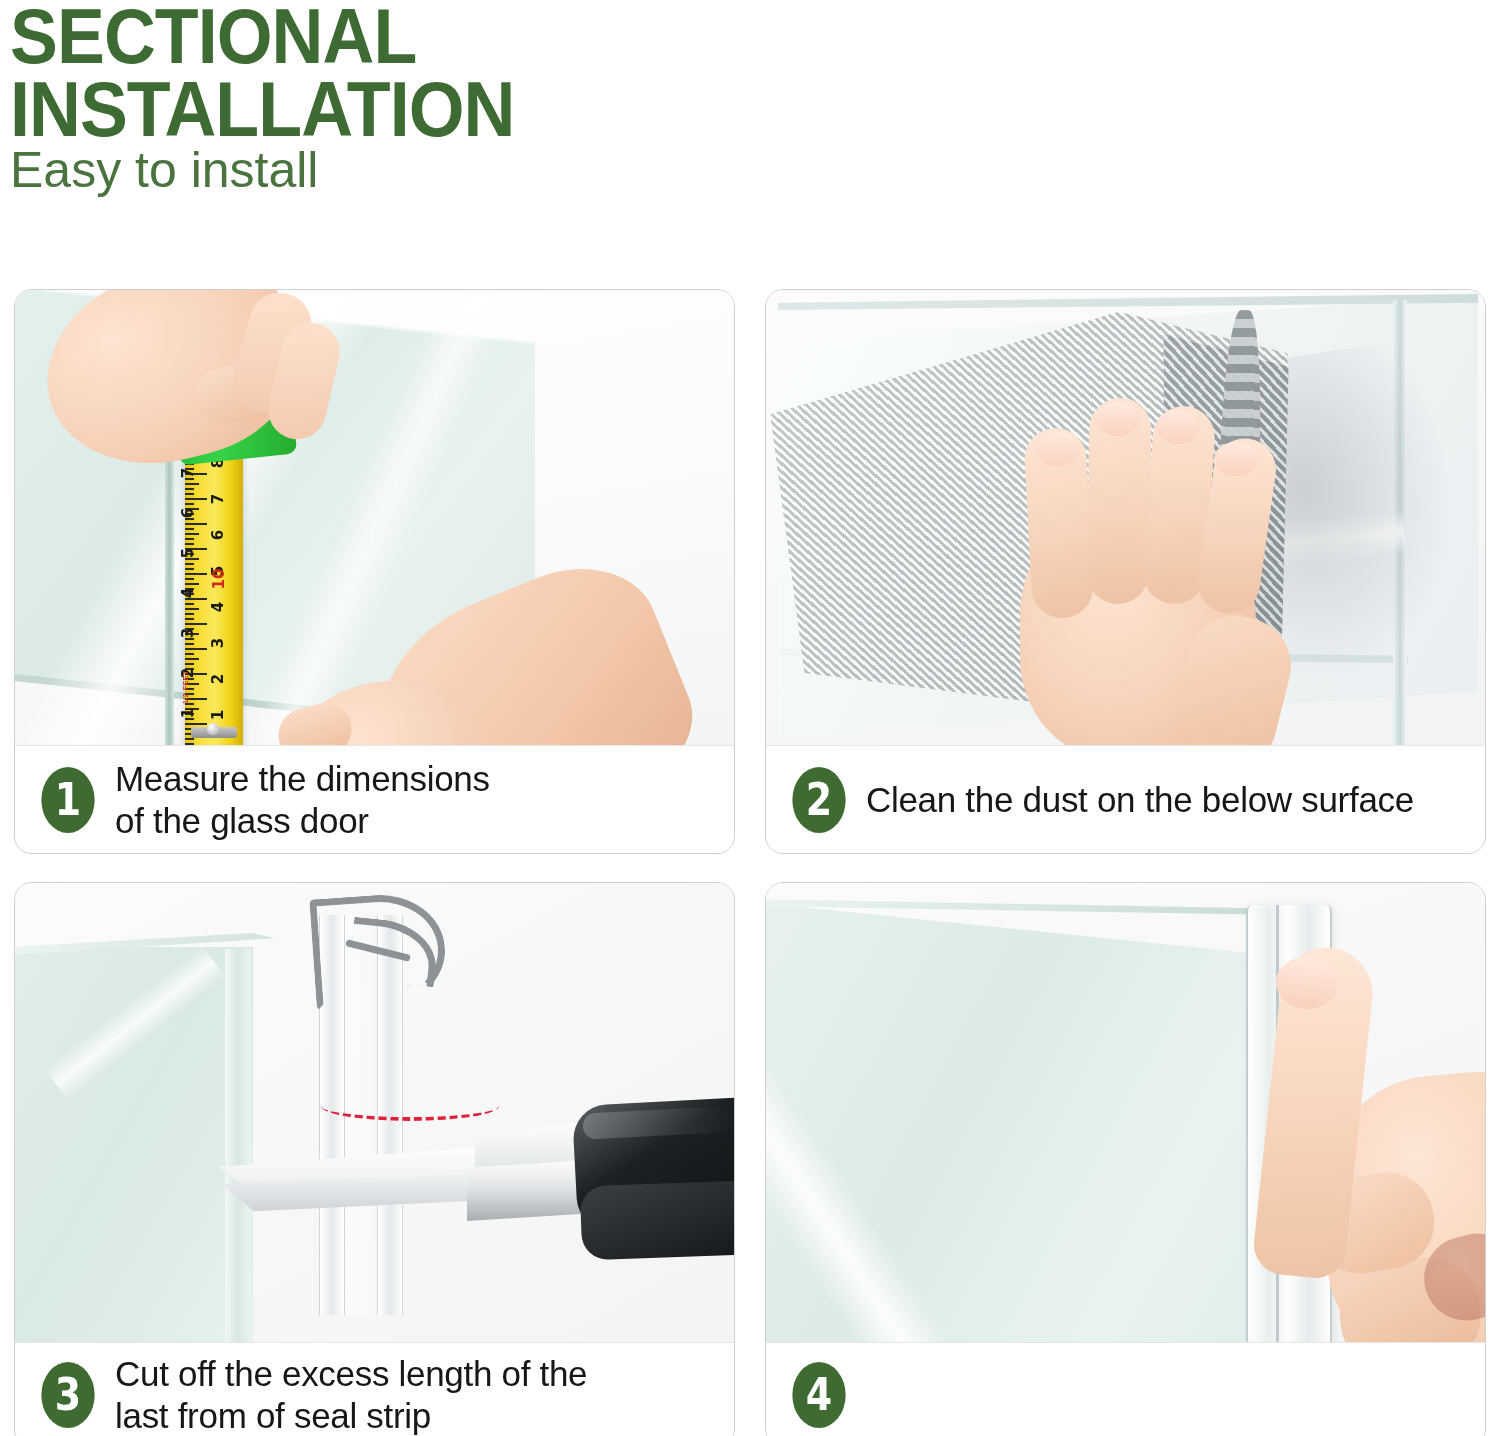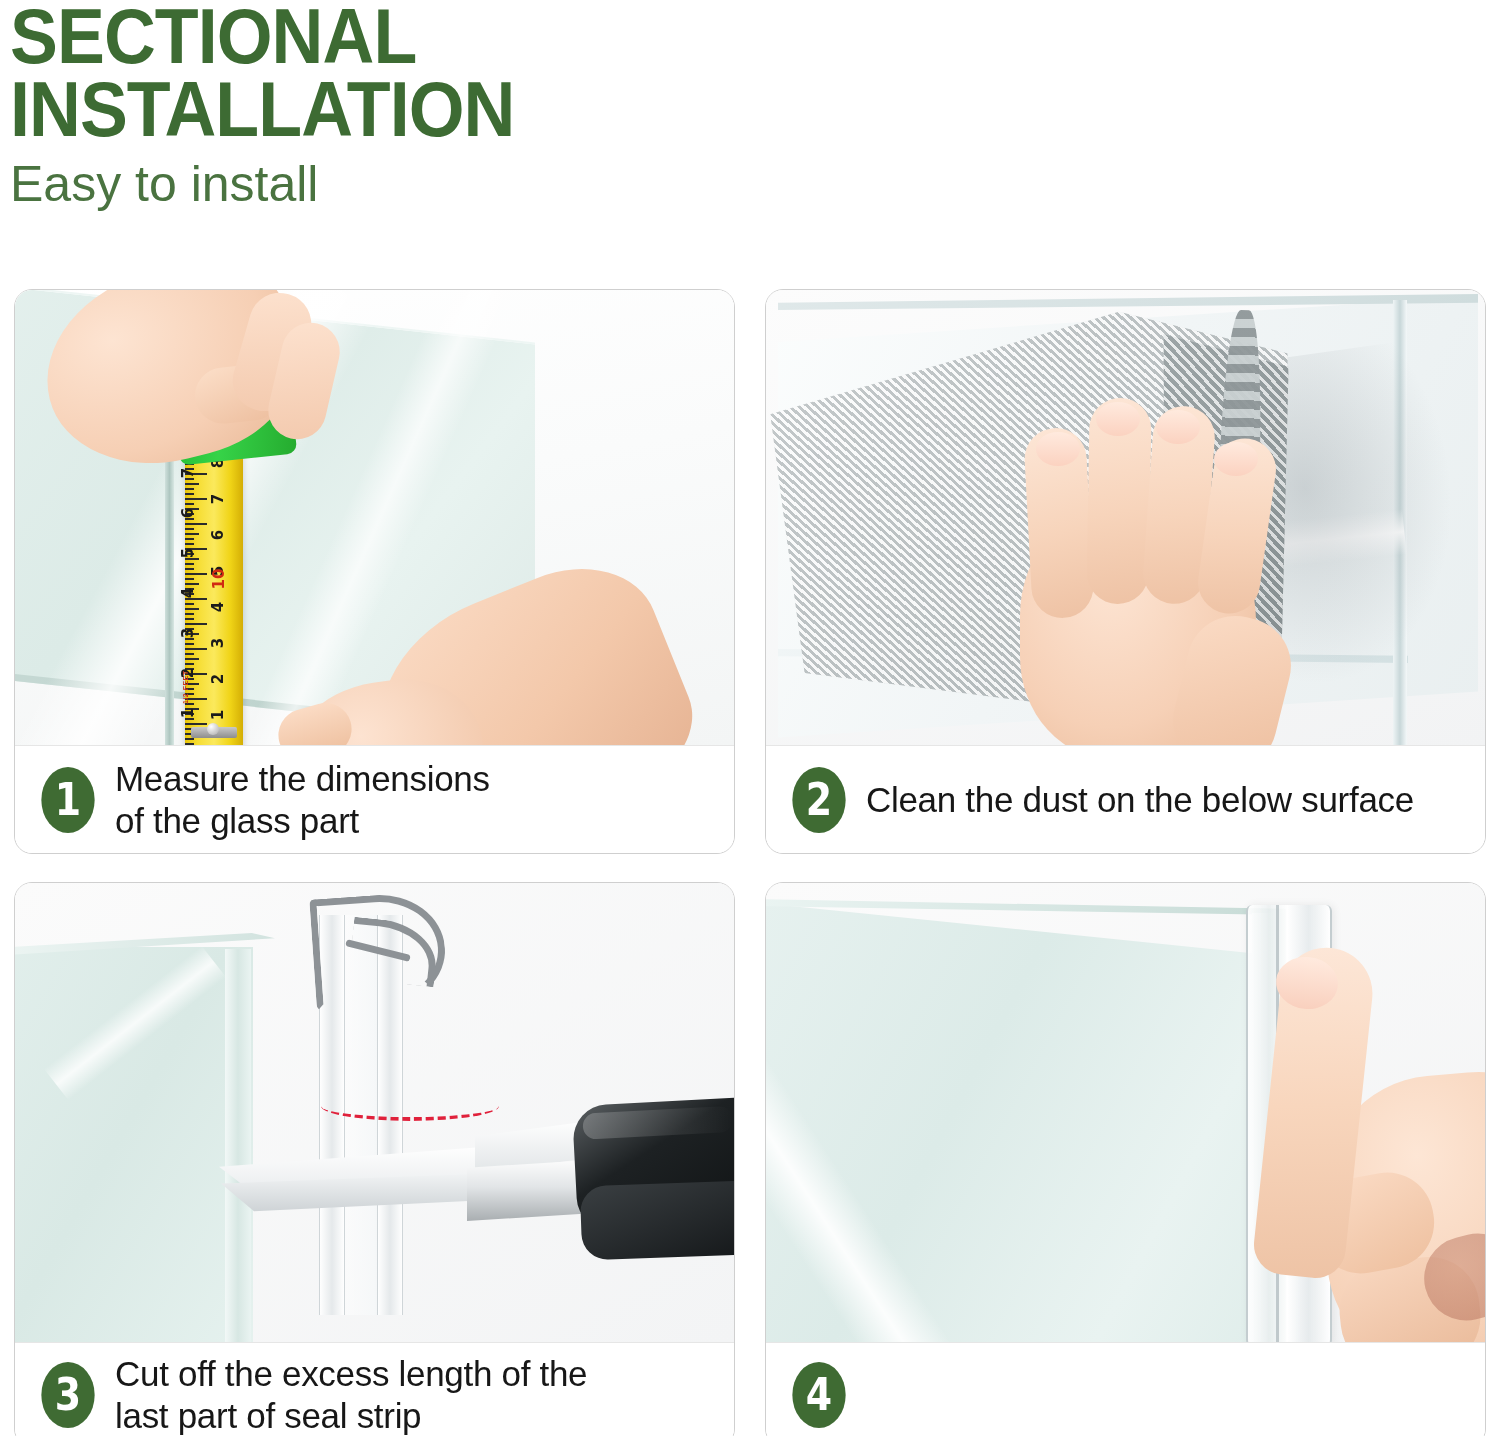--- a/index.html
+++ b/index.html
@@ -18,21 +18,20 @@
     font-weight:bold;
     font-size:78px;
     line-height:0.93;
     letter-spacing:-1px;
     color:#3d6b33;
     transform:scaleX(0.92);
     transform-origin:left top;
     white-space:pre-line;
   }
   .subtitle {
-    margin-top:14px;
     font-size:50px;
     line-height:1.0;
     font-weight:400;
     color:#4a7340;
     letter-spacing:0px;
   }
 
   
   .grid {
     position:absolute; left:14px; top:289px;
@@ -591,21 +590,21 @@
         <div class="hand-top">
           <div class="palm"></div>
           <div class="f3"></div>
           <div class="f1"></div>
           <div class="f2"></div>
         </div>
       </div>
       <div class="caption">
         <div class="badge">1</div>
         <div class="captext">Measure the dimensions
-of the glass part</div>
+of the glass door</div>
       </div>
     </div>
 
     <div class="card row1">
       <div class="photo p2">
         <div class="bg"></div>
         <div class="glass"></div>
         <div class="gtop"></div>
         <div class="gbot"></div>
         <div class="gedge"></div>
@@ -654,21 +653,21 @@
         <div class="blade-top"></div>
         <div class="blade-bot"></div>
         <div class="jaw2"></div>
         <div class="jaw"></div>
         <div class="handle"></div>
         <div class="handle2"></div>
       </div>
       <div class="caption">
         <div class="badge">3</div>
         <div class="captext">Cut off the excess length of the
-last part of seal strip</div>
+last from of seal strip</div>
       </div>
     </div>
 
     <div class="card row2">
       <div class="photo p4">
         <div class="bg"></div>
         <div class="glass"></div>
         <div class="gtop"></div>
         <div class="sheen"></div>
         <div class="gedge"></div>

